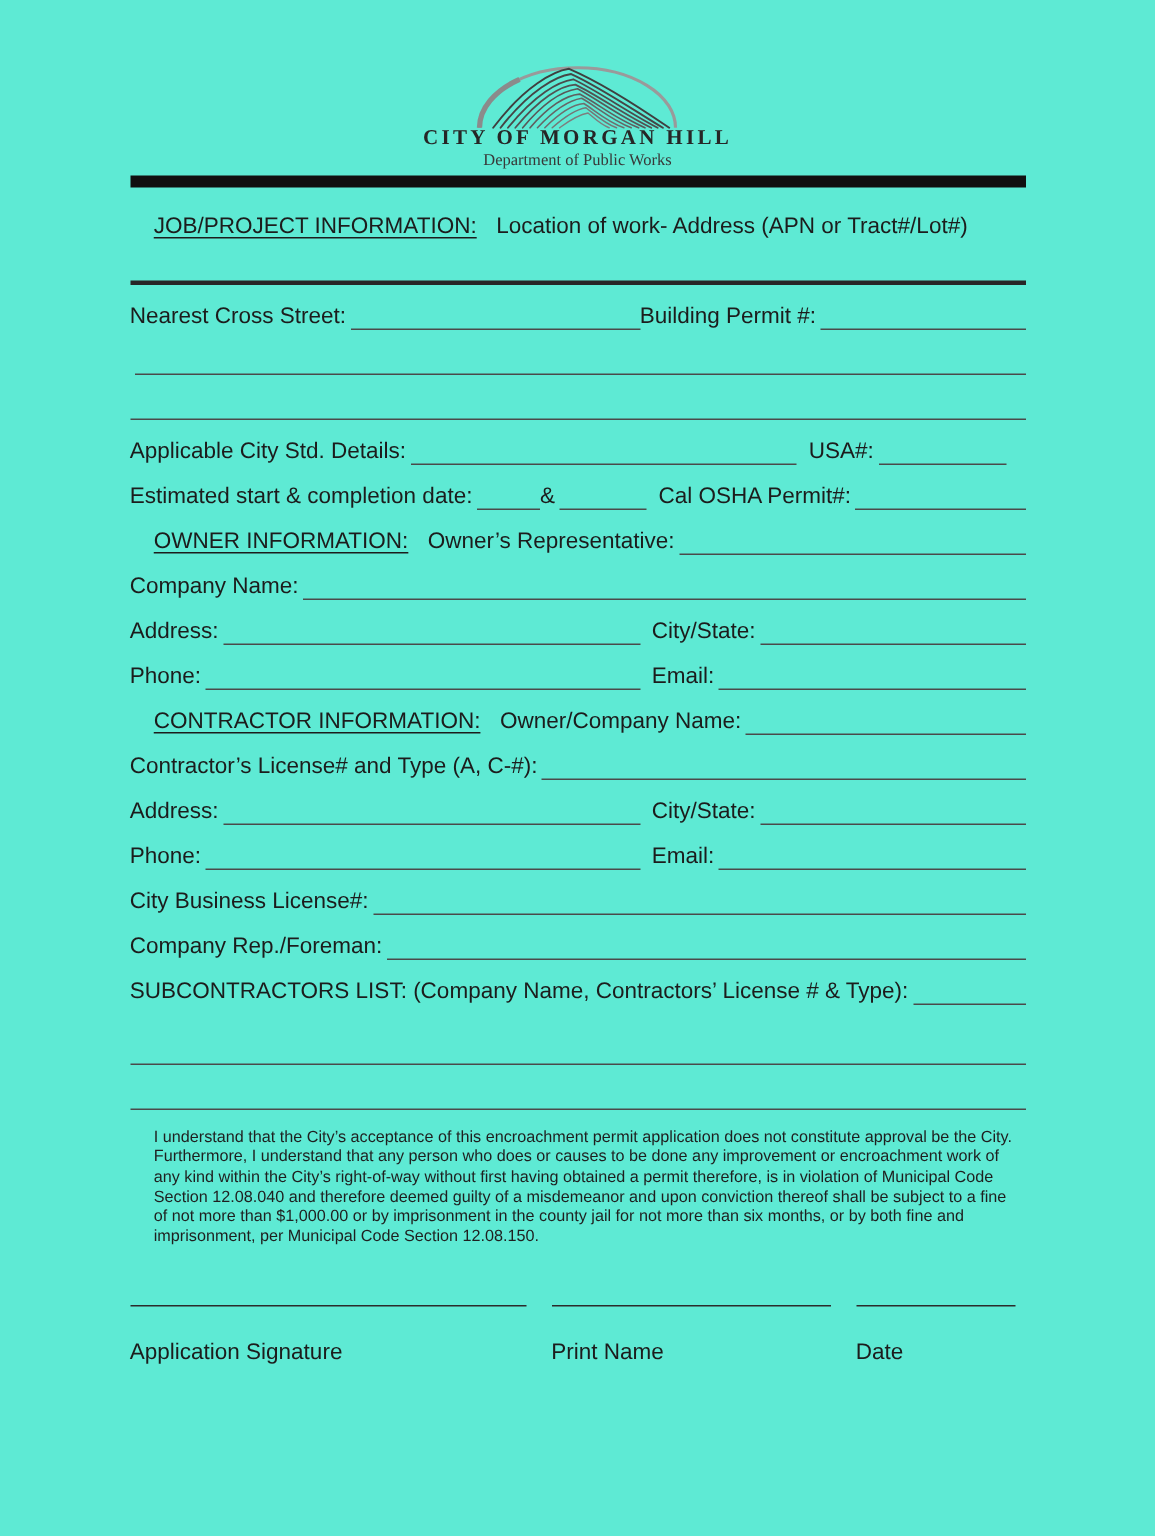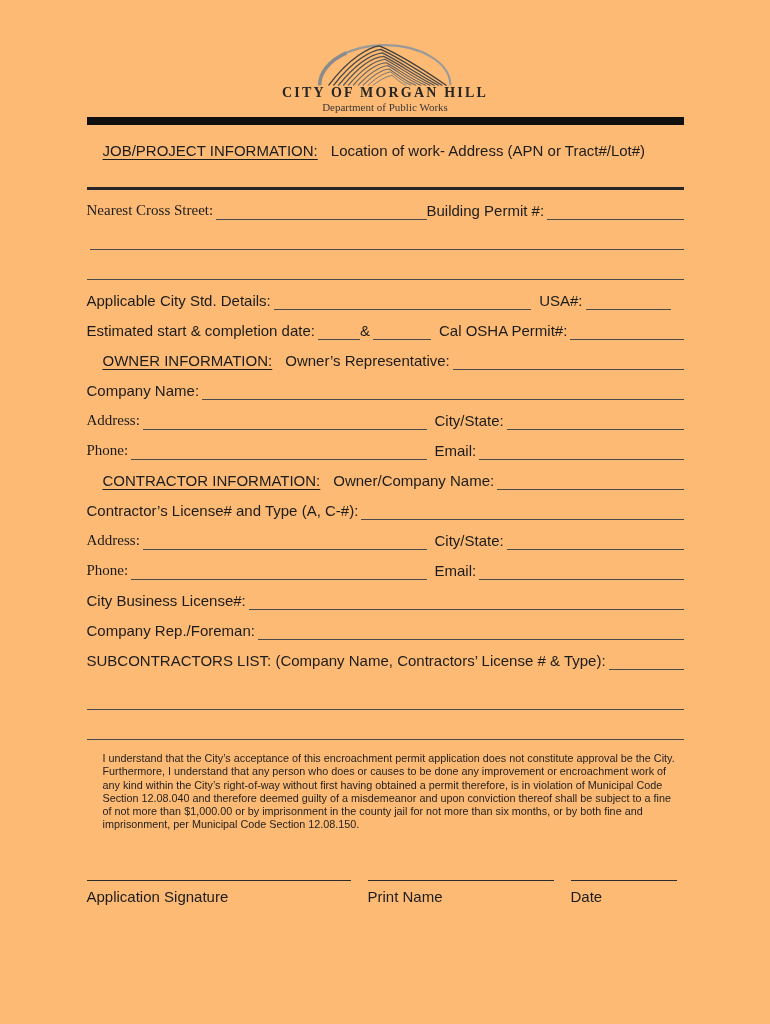--- a/index.html
+++ b/index.html
@@ -1,17 +1,17 @@
 <!DOCTYPE html>
 <html><head>
 <meta charset="utf-8">
 <style>
   html,body{margin:0;padding:0;background:#fff;}
   .page{
-    width:770px;height:1024px;background:#fdba74;box-sizing:border-box;
+    width:770px;height:1024px;background:#5eead4;box-sizing:border-box;
     font-family:"Liberation Sans",sans-serif;color:#1c1c1c;
     padding-top:36px;overflow:hidden;position:relative;
   }
   
   .logo{display:flex;flex-direction:column;align-items:center;}
   .logo svg{display:block;}
   .logo-city{font-family:"Liberation Serif",serif;font-size:14px;font-weight:600;
     letter-spacing:2.2px;color:#262626;margin-top:-3px;}
   .logo-dept{font-family:"Liberation Serif",serif;font-size:11px;color:#383838;margin-top:0;}
   .title{text-align:center;font-size:21px;font-weight:bold;line-height:24px;margin-top:1px;color:#141414;}
@@ -20,31 +20,31 @@
   .content{width:597px;margin:0 auto;}
   .jobrow{margin-top:16px;font-size:15px;line-height:19px;display:flex;align-items:baseline;white-space:nowrap;}
   .rule{height:3px;background:#272727;margin-top:27px;}
   .frow{display:flex;align-items:flex-end;height:30px;font-size:15px;line-height:19px;white-space:nowrap;}
   .frow.tall{margin-top:10px;}
   .hd{text-decoration:underline;text-underline-offset:3px;margin-left:16px;}
   .sp{margin-left:13px;}
   .sp8{margin-left:8px;}
   
   .fl{flex:1 1 auto;border-bottom:1.2px solid #4a4a4a;height:19px;margin-left:3px;min-width:20px;}
-  .pl{flex:0 0 340px;display:flex;align-items:flex-end;font-family:Liberation Serif, serif;}
+  .pl{flex:0 0 340px;display:flex;align-items:flex-end;}
   .pl .fl{flex:1 1 auto;}
   .w42{flex:0 0 42px;}
   .w58{flex:0 0 58px;}
   .w85{flex:0 0 85px;margin-right:13px;}
   
   .legal{margin-top:12px;font-size:10.8px;line-height:13.3px;color:#1f1f1f;
     padding-right:6px;white-space:normal;margin-left:16px;}
   
   .sig{display:flex;margin-top:38px;font-size:15px;}
-  .sig-col{border-top:1.6px solid #2b2b2b;padding-top:7px;margin-top:10px;}
+  .sig-col{border-top:1.6px solid #2b2b2b;padding-top:22px;}
   .sig-1{width:264px;margin-right:17px;}
   .sig-2{width:186px;margin-right:17px;}
   .sig-3{width:106px;}
 </style>
 </head>
 <body>
 
 <div class="page">
 
   <div class="logo">

